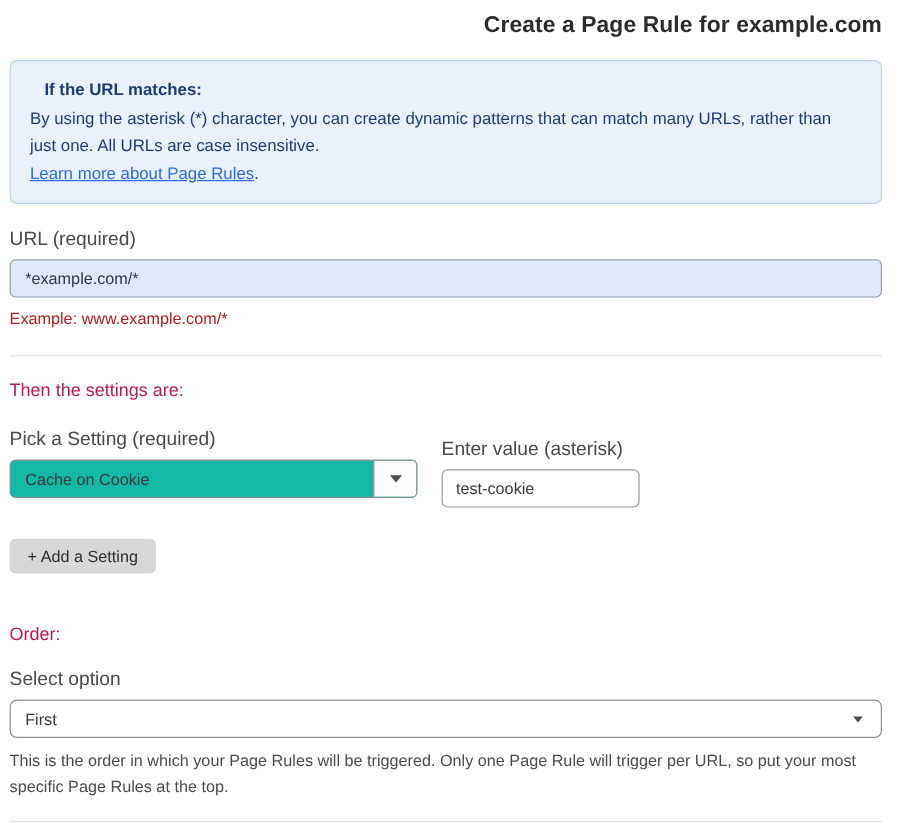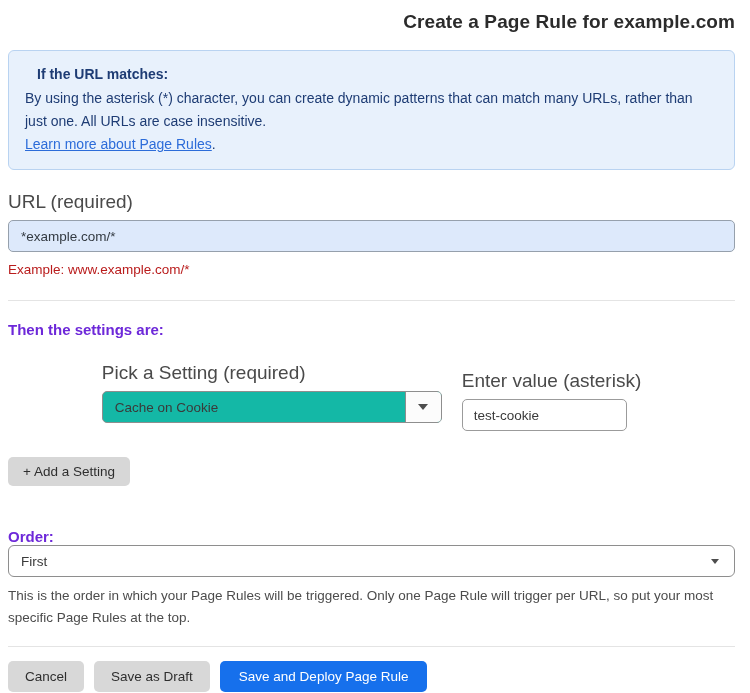--- a/index.html
+++ b/index.html
@@ -43,21 +43,21 @@
     margin-left: 12px;
   }
   .info-body { margin: 0; }
   .info-link-line { margin: 0; }
   .info-link {
     color: #2c6cd9;
     text-decoration: underline;
     cursor: pointer;
   }
   .field-label {
-    font-size: 19px;
+    font-size: 16px;
     color: #4a4a4a;
     margin-bottom: 7px;
   }
   .url-input {
     display: block;
     width: 100%;
     height: 32px;
     background: #dde9fb;
     border: 1px solid #96a0ac;
     border-radius: 5px;
@@ -73,29 +73,28 @@
     margin-top: 7px;
     line-height: 22px;
   }
   .divider {
     border: none;
     border-top: 1px solid #e4e4e4;
     margin: 19px 0 0 0;
   }
   .section-heading {
     font-size: 15px;
-    font-weight: 700;
-    color: #6d28d9;
+    font-weight: 400;
+    color: #be185d;
     margin: 20px 0 0 0;
   }
   .settings-row {
     display: flex;
     align-items: flex-start;
     margin-top: 24px;
-    justify-content: center;
   }
   .setting-col { width: 340px; }
   .value-col { margin-left: 20px; margin-top: 8px; }
   .select-box {
     display: flex;
     align-items: stretch;
     height: 32px;
     background: #14b8a6;
     border: 1px solid #8e8e8e;
     border-radius: 5px;
@@ -237,20 +236,21 @@
     <div class="value-col">
       <div class="field-label">Enter value (asterisk)</div>
       <input class="text-input" type="text" value="test-cookie" style="">
     </div>
   </div>
 
   <button class="add-setting-btn">+ Add a Setting</button>
 
   <h2 class="section-heading order-heading">Order:</h2>
 
+  <div class="field-label order-label">Select option</div>
   <div class="full-select">
     <span>First</span>
     <span class="triangle-down"></span>
   </div>
   <div class="order-helper">This is the order in which your Page Rules will be triggered. Only one Page Rule will trigger per URL, so put your most specific Page Rules at the top.</div>
 
   <hr class="divider footer-divider">
 
   <div class="footer">
     <button class="btn btn-gray">Cancel</button>

